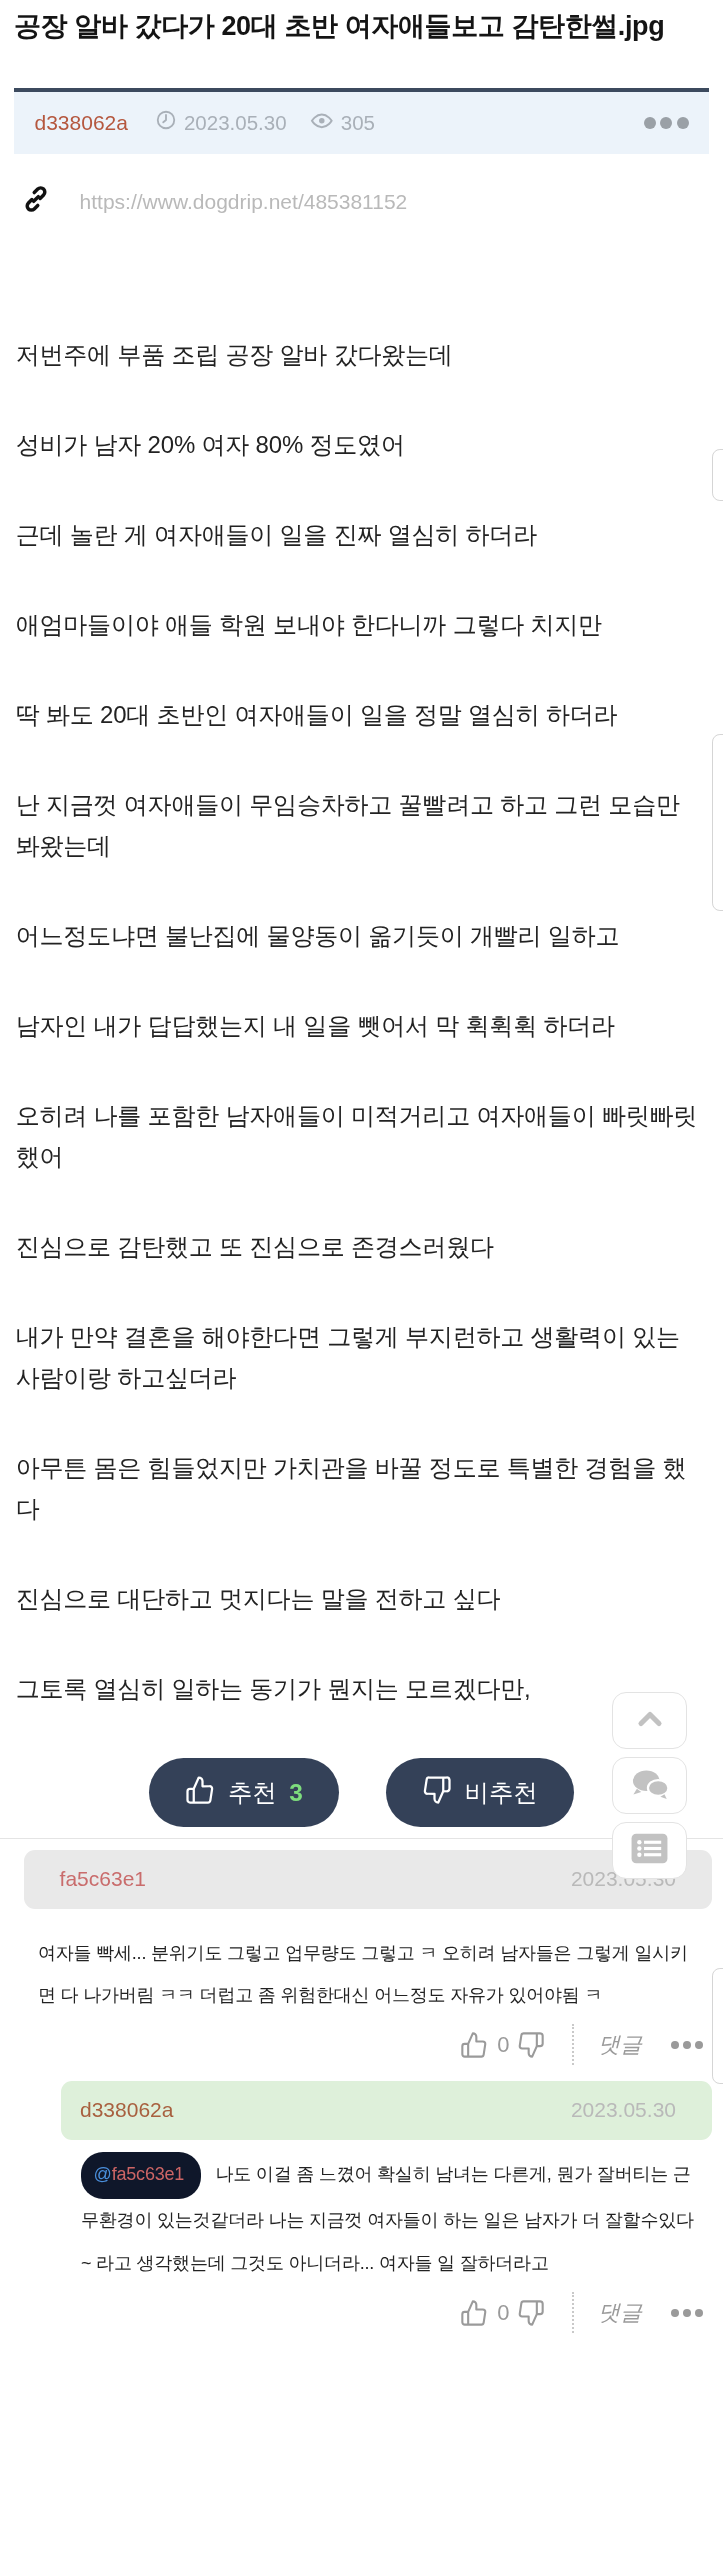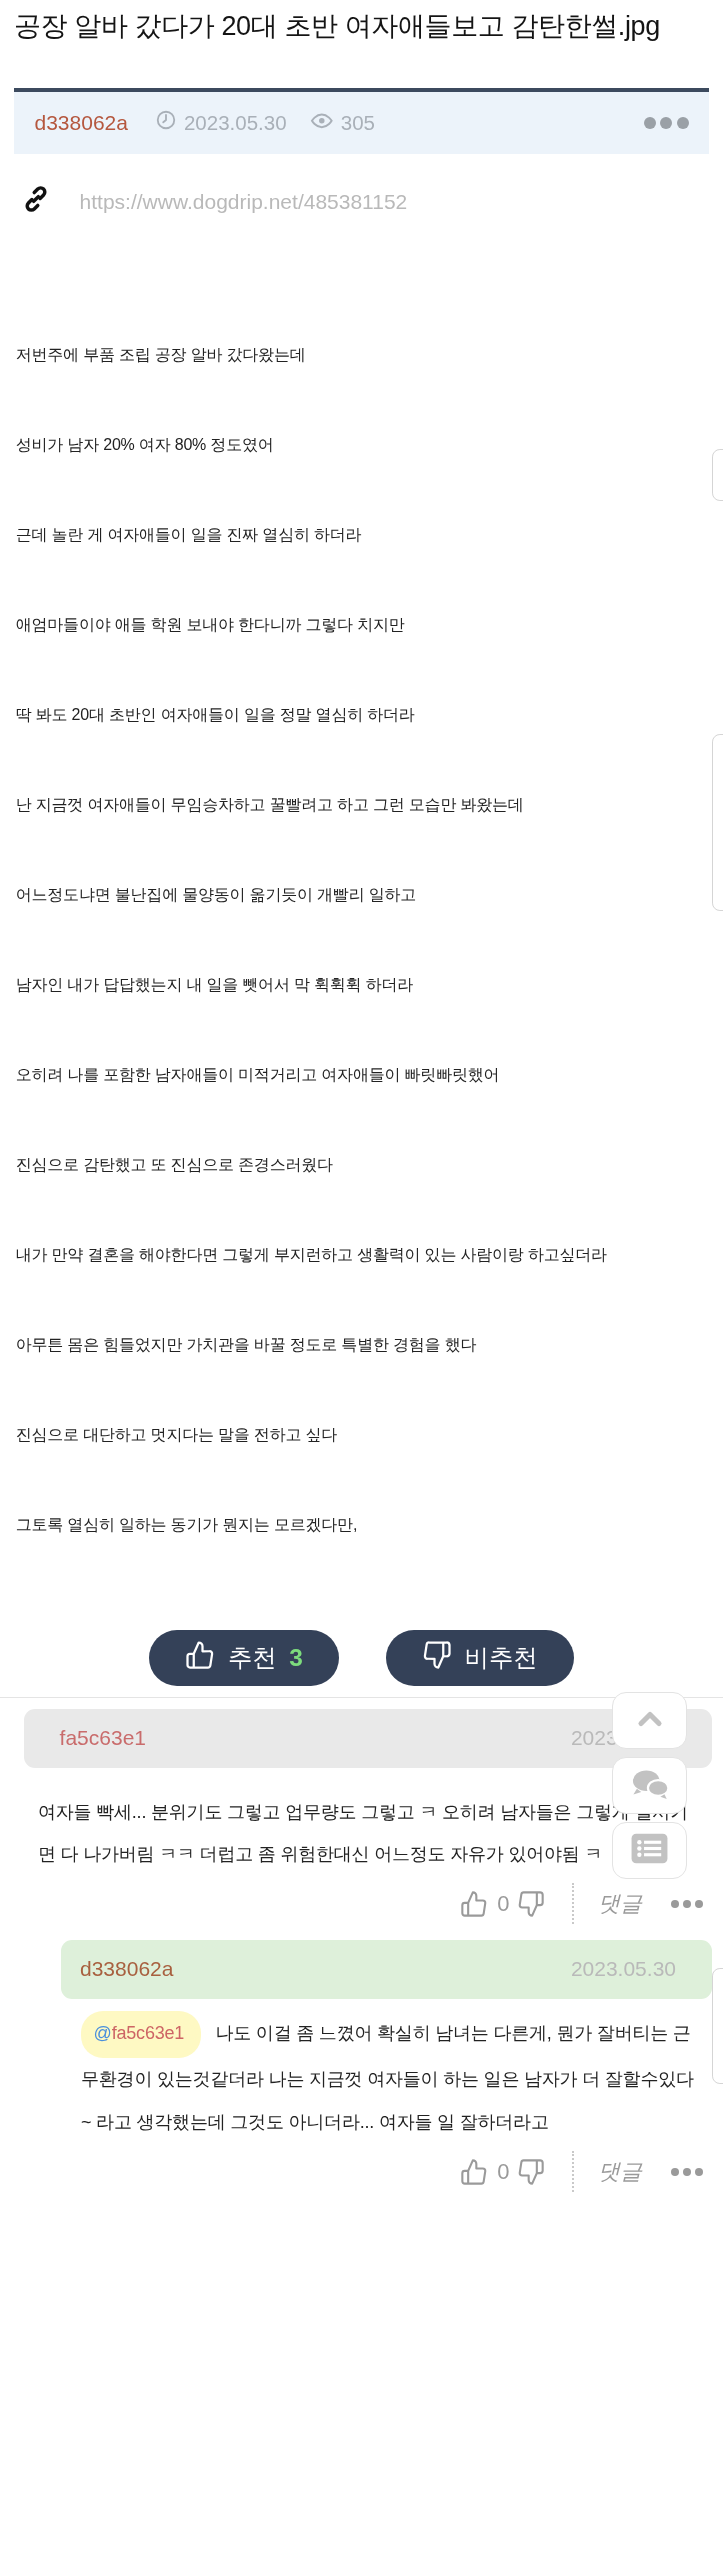--- a/index.html
+++ b/index.html
@@ -13,21 +13,21 @@
     position:relative;
     width:723px;
     height:2576px;
     overflow:hidden;
     background:#fff;
   }
   
   .post-title{
     margin:7.9px 14px 44px 14px;
     font-size:27px;
-    font-weight:normal;
+    font-weight:bold;
     line-height:36px;
     color:#141414;
     letter-spacing:-0.4px;
   }
   
   .post-header{
     margin:0 14px;
     border-top:4.7px solid #3c4a5e;
     background:#ecf3fa;
     height:66px;
@@ -59,47 +59,46 @@
     display:flex;
     align-items:center;
     font-size:21px;
     color:#b9b9b9;
     gap:17px;
   }
   .post-url svg{margin-right:12.6px;flex:0 0 auto;}
   
   .post-body{
     margin:116px 15.7px 0 15.7px;
-    font-size:16px;
+    font-size:24px;
     line-height:41px;
     color:#222;
     letter-spacing:-0.2px;
   }
   .post-body p{margin:0 0 49px 0;}
   
   .vote-row{
     display:flex;
     justify-content:center;
     gap:47px;
     margin-top:0px;
   }
   .vote-btn{
     background:#344158;
     color:#fff;
     border:none;
     border-radius:36px;
-    height:56px;
+    height:69px;
     padding:0 36px;
     font-size:24.4px;
     font-family:inherit;
     display:flex;
     align-items:center;
     gap:12.6px;
     cursor:pointer;
-    margin-top:36px;
   }
   .vote-btn .count{color:#7ddc7d;font-weight:bold;}
   
   .comments-divider{
     margin-top:10.2px;
     border-top:1.6px solid #e4e4e4;
   }
   .comment-head{
     margin:11px 11px 0 23.6px;
     height:59px;
@@ -126,21 +125,21 @@
     line-height:42px;
     color:#222;
     letter-spacing:-0.2px;
   }
   .comment-text.reply-text{
     margin:12.6px 28px 0 81px;
     line-height:43px;
   }
   .mention-pill{
     display:inline-block;
-    background:#fef9c3;
+    background:#0f172a;
     border-radius:22px;
     padding:0.8px 17.3px 2.4px 12.6px;
     margin-right:14px;
   }
   .mention-pill .at{color:#4a8fdc;}
   .mention-pill .mname{color:#cd6565;}
   .action-row{
     margin:7.9px 20.5px 0 0;
     display:flex;
     justify-content:flex-end;

